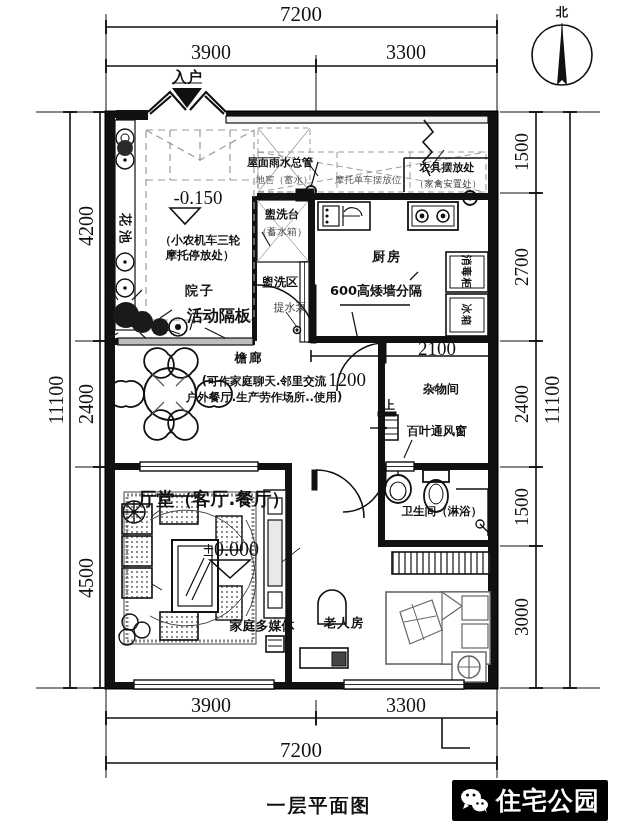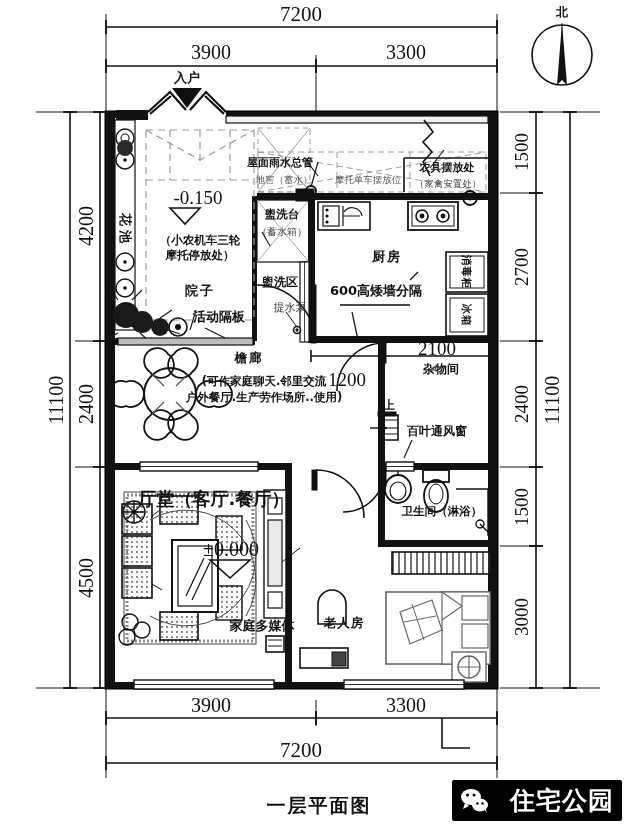--- a/index.html
+++ b/index.html
@@ -6,21 +6,21 @@
   body{width:638px;height:830px;position:relative;overflow:hidden;
        font-family:"DejaVu Sans","Liberation Sans",sans-serif;color:#111;}
   .cv{position:absolute;inset:0;width:638px;height:830px;}
   .lbl{position:absolute;white-space:nowrap;line-height:1;}
   .dim{font-family:"Liberation Serif","DejaVu Serif",serif;font-weight:400;color:#111;}
   .cn{font-weight:700;}
   .ctr{transform:translate(-50%,-50%);}
   .vcn{transform:translate(-50%,-50%) rotate(90deg);}
   .rot90{transform:translate(-50%,-50%) rotate(-90deg);}
   .wm{position:absolute;background:#000;color:#fff;display:flex;align-items:center;
-      gap:20px;padding:4px 8px;border-radius:2px;}
+      gap:6px;padding:4px 8px;border-radius:2px;}
   .wm .wtxt{font-size:25px;font-weight:700;letter-spacing:1px;font-family:"DejaVu Sans",sans-serif;}
   .title{font-size:19px;font-weight:700;letter-spacing:2px;}
 </style>
 </head>
 <body>
 
 <svg class="cv" viewBox="0 0 638 830">
   <defs>
     <marker id="tick" markerWidth="10" markerHeight="10" refX="5" refY="5" orient="auto">
       <line x1="2" y1="8" x2="8" y2="2" stroke="#111" stroke-width="1.4"></line>
@@ -436,21 +436,21 @@
 <div class="lbl dim rot90" style="left:521px;top:617px;font-size:19px;">3000</div>
 
 <div class="lbl dim ctr" style="left:347px;top:348px;font-size:19px;margin-top:31px;">1200</div>
 <div class="lbl dim ctr" style="left:437px;top:348px;font-size:19px;text-align:right;">2100</div>
 
 <div class="lbl dim ctr" style="left:198px;top:197px;font-size:19px;">-0.150</div>
 <div class="lbl dim ctr" style="left:231px;top:549px;font-size:20px;">±0.000</div>
 
 <div class="lbl cn ctr" style="left:562px;top:12px;font-size:12px;">北</div>
 
-<div class="lbl cn ctr" style="left:187px;top:77px;font-size:13px;">入户</div>
+<div class="lbl cn ctr" style="left:187px;top:77px;font-size:15px;text-decoration:underline;">入户</div>
 
 <div class="lbl cn vcn" style="left:125px;top:230px;font-size:13px;letter-spacing:4px;">花池</div>
 
 <div class="lbl cn ctr" style="left:200px;top:290px;font-size:13px;letter-spacing:2px;">院子</div>
 <div class="lbl cn ctr" style="left:200px;top:248px;font-size:11.5px;line-height:15px;text-align:center;white-space:pre;">（小农机车三轮
 摩托停放处）</div>
 
 <div class="lbl cn ctr" style="left:280px;top:162px;font-size:11px;">屋面雨水总管</div>
 <div class="lbl ctr" style="left:284px;top:180px;font-size:9.5px;color:#555;">地窖（蓄水）</div>
 <div class="lbl ctr" style="left:368px;top:180px;font-size:9.5px;color:#555;">摩托单车摆放位</div>
@@ -460,27 +460,27 @@
 <div class="lbl cn ctr" style="left:282px;top:215px;font-size:11.5px;">盥洗台</div>
 <div class="lbl ctr" style="left:282px;top:232px;font-size:10px;color:#444;">（蓄水箱）</div>
 <div class="lbl cn ctr" style="left:280px;top:282px;font-size:12px;">盥洗区</div>
 <div class="lbl ctr" style="left:290px;top:307px;font-size:11px;color:#333;">提水泵</div>
 
 <div class="lbl cn ctr" style="left:387px;top:256px;font-size:13px;letter-spacing:2px;">厨房</div>
 <div class="lbl cn ctr" style="left:376px;top:290px;font-size:13px;">600高矮墙分隔</div>
 <div class="lbl cn vcn" style="left:467px;top:272px;font-size:10.5px;letter-spacing:1px;">消毒柜</div>
 <div class="lbl cn vcn" style="left:467px;top:315px;font-size:10.5px;letter-spacing:1px;">冰箱</div>
 
-<div class="lbl cn ctr" style="left:219px;top:316px;font-size:13px;text-align:right;">活动隔板</div>
+<div class="lbl cn ctr" style="left:219px;top:316px;font-size:16px;text-align:right;">活动隔板</div>
 
 <div class="lbl cn ctr" style="left:249px;top:358px;font-size:12.5px;letter-spacing:2px;">檐廊</div>
 <div class="lbl ctr" style="left:264px;top:389px;font-size:11.5px;line-height:16px;text-align:center;white-space:pre;font-weight:700;">(可作家庭聊天.邻里交流
 户外餐厅.生产劳作场所..使用)</div>
 
-<div class="lbl cn ctr" style="left:441px;top:369px;font-size:12px;">杂物间</div>
+<div class="lbl cn ctr" style="left:441px;top:389px;font-size:12px;">杂物间</div>
 <div class="lbl cn ctr" style="left:437px;top:431px;font-size:12px;">百叶通风窗</div>
 <div class="lbl cn ctr" style="left:389px;top:405px;font-size:12px;">上</div>
 <div class="lbl cn ctr" style="left:442px;top:512px;font-size:11.5px;">卫生间（淋浴）</div>
 
 <div class="lbl cn ctr" style="left:214px;top:499px;font-size:18px;">厅堂（客厅.餐厅）</div>
 <div class="lbl cn ctr" style="left:262px;top:625px;font-size:13px;">家庭多媒体</div>
 
 <div class="lbl cn ctr" style="left:344px;top:623px;font-size:12.5px;letter-spacing:1px;">老人房</div>
 
 <div class="lbl title ctr" style="left:319px;top:805px;">一层平面图</div>

